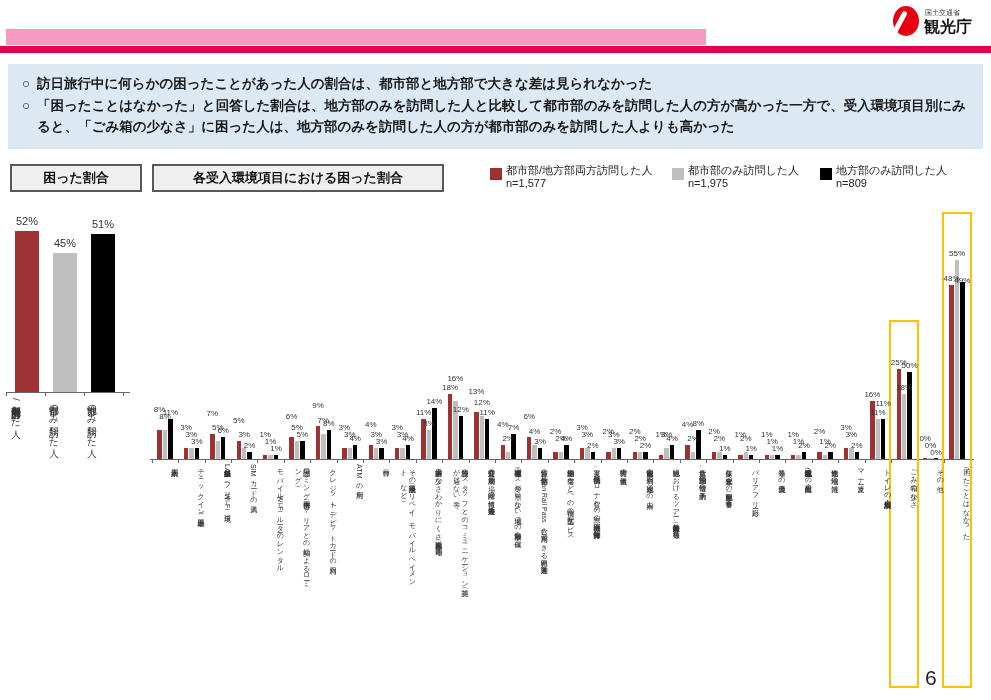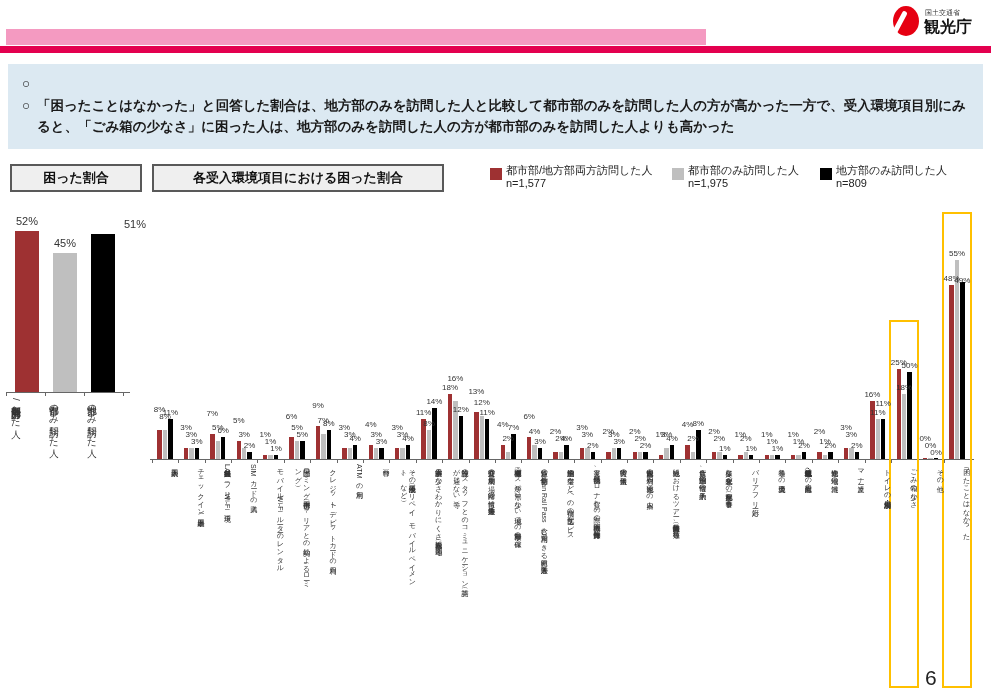--- a/index.html
+++ b/index.html
@@ -34,20 +34,21 @@
   <div class="abs red-rule"></div>
 
   <div class="abs logo-circle"></div>
   <div class="abs logo-swoosh"></div>
   <div class="abs logo-ministry">国土交通省</div>
   <div class="abs logo-agency">観光庁</div>
 
   <div class="abs bullets-box">
     <div class="bullet">
       <span class="mark">○</span>
+      <span>訪日旅行中に何らかの困ったことがあった人の割合は、都市部と地方部で大きな差は見られなかった</span>
     </div>
     <div class="bullet">
       <span class="mark">○</span>
       <span>「困ったことはなかった」と回答した割合は、地方部のみを訪問した人と比較して都市部のみを訪問した人の方が高かった一方で、受入環境項目別にみると、「ごみ箱の少なさ」に困った人は、地方部のみを訪問した人の方が都市部のみを訪問した人よりも高かった</span>
     </div>
   </div>
 
   <div class="abs sec-box sec-left">
     <span>困った割合</span>
   </div>
@@ -74,21 +75,21 @@
     <div class="abs" style="left: 45px; top: 392px; width: 1px; height: 4px; background: rgb(102, 102, 102);"></div>
     <div class="abs" style="left: 84px; top: 392px; width: 1px; height: 4px; background: rgb(102, 102, 102);"></div>
     <div class="abs" style="left: 123px; top: 392px; width: 1px; height: 4px; background: rgb(102, 102, 102);"></div>
     <div class="abs" style="left: 15px; top: 230.8px; width: 24px; height: 161.2px; background: rgb(158, 49, 50);"></div>
     <div class="bar-label abs" style="left: 9px; top: 214.8px; width: 36px; font-size: 11px;">52%</div>
     <div class="mini-cat abs" style="left: 10px; top: 398px; width: 34px; height: 48px;">都市部/地方部両方訪問した人</div>
     <div class="abs" style="left: 53px; top: 252.5px; width: 24px; height: 139.5px; background: rgb(191, 191, 191);"></div>
     <div class="bar-label abs" style="left: 47px; top: 236.5px; width: 36px; font-size: 11px;">45%</div>
     <div class="mini-cat abs" style="left: 48px; top: 398px; width: 34px; height: 48px;">都市部のみ訪問した人</div>
     <div class="abs" style="left: 91px; top: 233.9px; width: 24px; height: 158.1px; background: rgb(0, 0, 0);"></div>
-    <div class="bar-label abs" style="left: 85px; top: 217.9px; width: 36px; font-size: 11px; margin-left: 32px;">51%</div>
+    <div class="bar-label abs" style="left: 85px; top: 217.9px; width: 36px; font-size: 11px;">51%</div>
     <div class="mini-cat abs" style="left: 86px; top: 398px; width: 34px; height: 48px;">地方部のみ訪問した人</div>
     <div class="abs" style="left: 150px; top: 459px; width: 824px; height: 1px; background: rgb(102, 102, 102);"></div>
     <div class="abs" style="left: 151.8px; top: 459px; width: 1px; height: 4px; background: rgb(102, 102, 102);"></div>
     <div class="abs" style="left: 178.2px; top: 459px; width: 1px; height: 4px; background: rgb(102, 102, 102);"></div>
     <div class="abs" style="left: 204.6px; top: 459px; width: 1px; height: 4px; background: rgb(102, 102, 102);"></div>
     <div class="abs" style="left: 231px; top: 459px; width: 1px; height: 4px; background: rgb(102, 102, 102);"></div>
     <div class="abs" style="left: 257.4px; top: 459px; width: 1px; height: 4px; background: rgb(102, 102, 102);"></div>
     <div class="abs" style="left: 283.8px; top: 459px; width: 1px; height: 4px; background: rgb(102, 102, 102);"></div>
     <div class="abs" style="left: 310.2px; top: 459px; width: 1px; height: 4px; background: rgb(102, 102, 102);"></div>
     <div class="abs" style="left: 336.6px; top: 459px; width: 1px; height: 4px; background: rgb(102, 102, 102);"></div>

